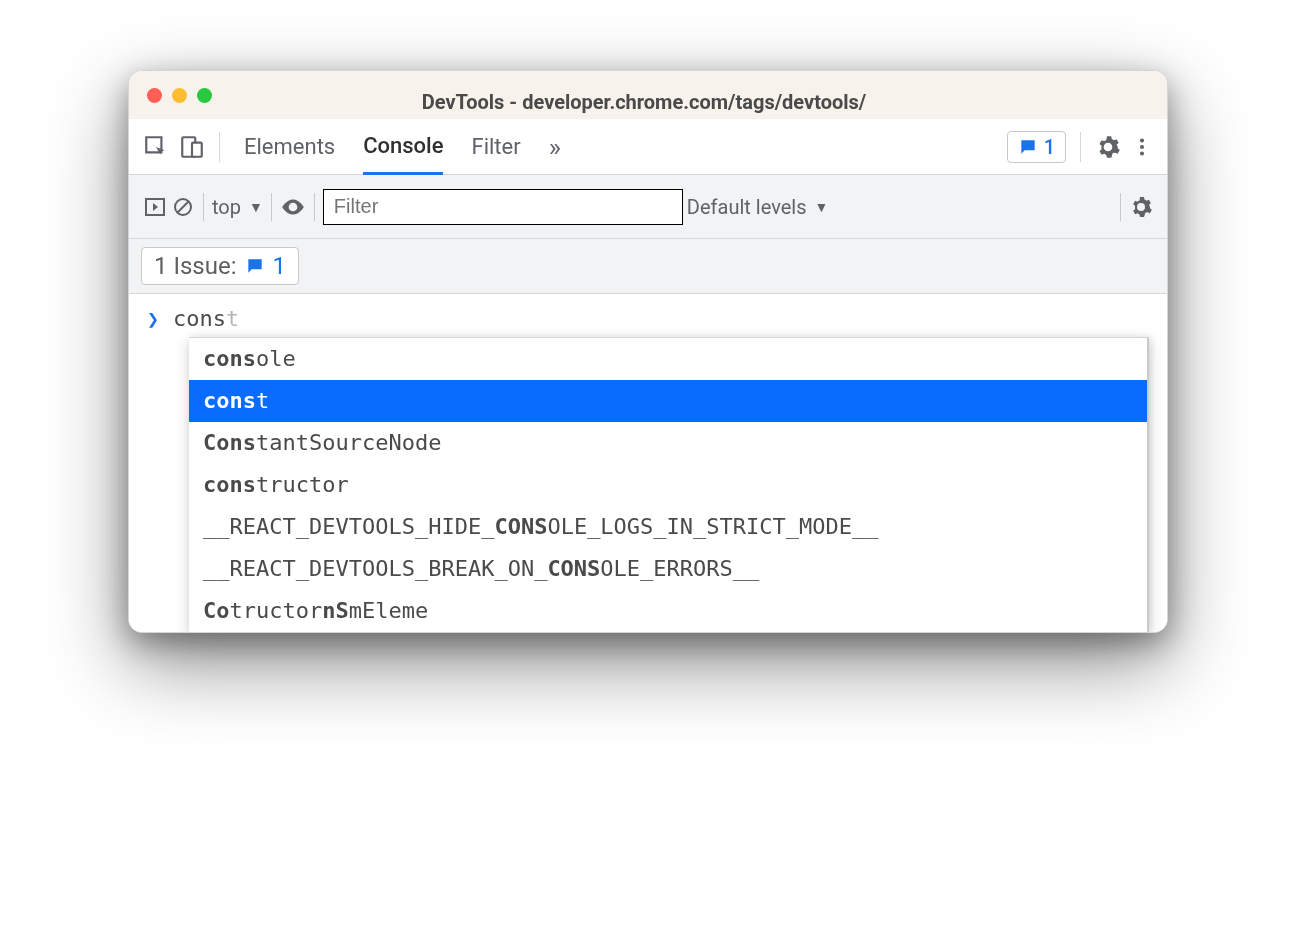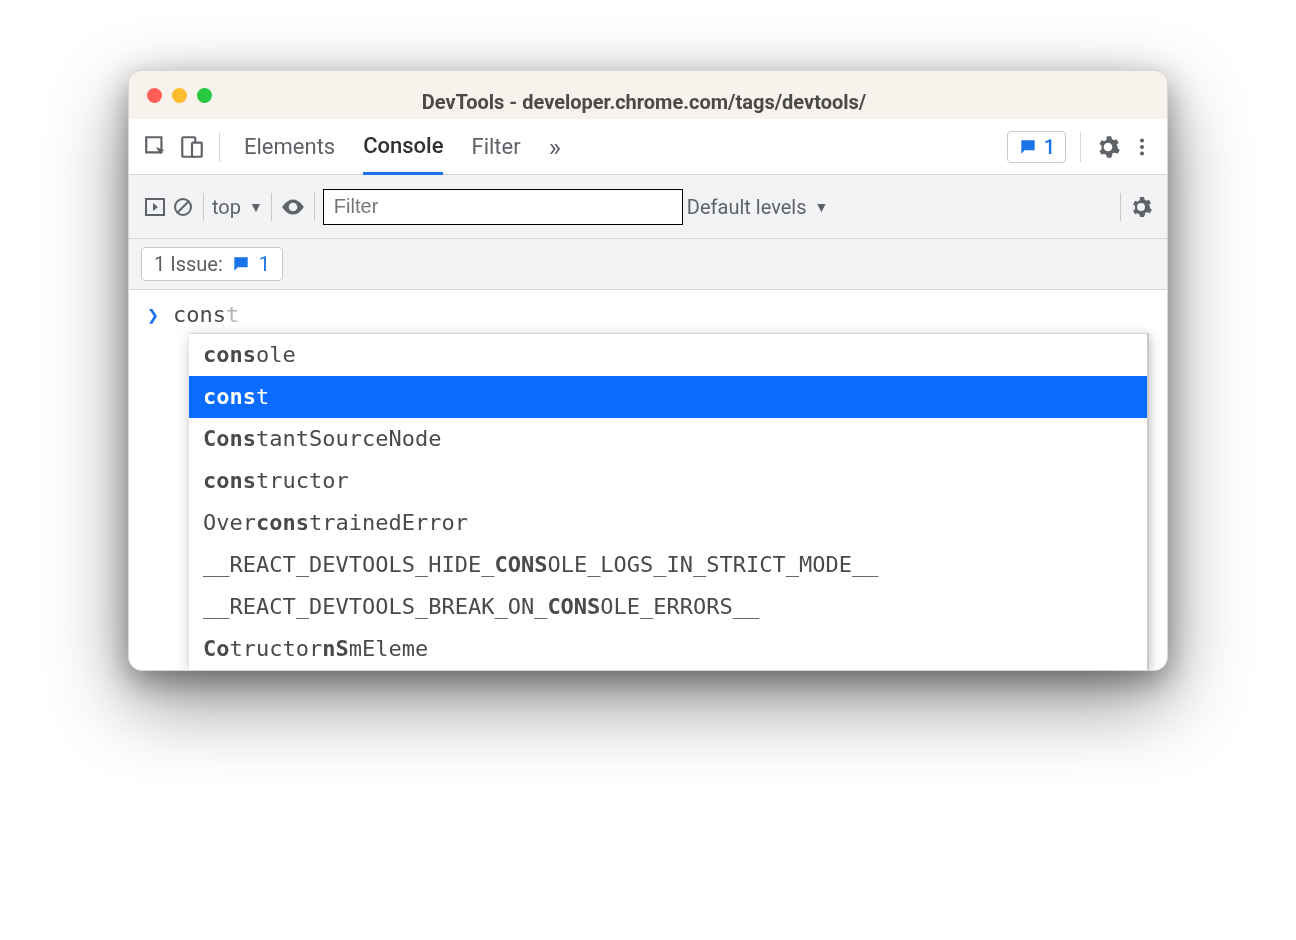--- a/index.html
+++ b/index.html
@@ -107,21 +107,21 @@
   .issue-bar {
     background: #f1f3f4;
     border-bottom: 1px solid #d7d7d7;
     padding: 8px 12px;
     display: flex;
   }
   .issue-chip {
     display: inline-flex; align-items: center; gap: 8px;
     border: 1px solid #c8c8c8; border-radius: 4px;
     background: #fff;
-    padding: 4px 12px; font-size: 20px; color: #5f5f5f;
+    padding: 4px 12px; font-size: 24px; color: #5f5f5f;
   }
   .issue-chip svg { fill: #1a73e8; }
 
   .console-body {
     background: #fff;
     padding: 10px 0 0 0;
   }
   .prompt-row {
     display: flex; align-items: center; gap: 14px;
     padding: 2px 18px 6px 18px;
@@ -276,20 +276,19 @@
     <div class="prompt-row">
       <span class="prompt-caret">❯</span>
       <span class="typed"><span>cons</span><span class="ghost">t</span></span>
     </div>
 
     <div class="autocomplete" id="autocomplete">
         <div class="ac-item"><b>cons</b><span>ole</span></div>
         <div class="ac-item selected"><b>cons</b><span>t</span></div>
         <div class="ac-item"><b>Cons</b><span>tantSourceNode</span></div>
         <div class="ac-item"><b>cons</b><span>tructor</span></div>
-        <div class="ac-item"><span>Over</span><b>cons</b><span>trainedError</span></div>
         <div class="ac-item"><span>__REACT_DEVTOOLS_HIDE_</span><b>CONS</b><span>OLE_LOGS_IN_STRICT_MODE__</span></div>
         <div class="ac-item"><span>__REACT_DEVTOOLS_BREAK_ON_</span><b>CONS</b><span>OLE_ERRORS__</span></div>
         <div class="ac-item"><b>Co</b><span>tructor</span><b>nS</b><span>mEleme</span></div>
       </div>
   </div>
 
 </div>
 
 </body></html>

